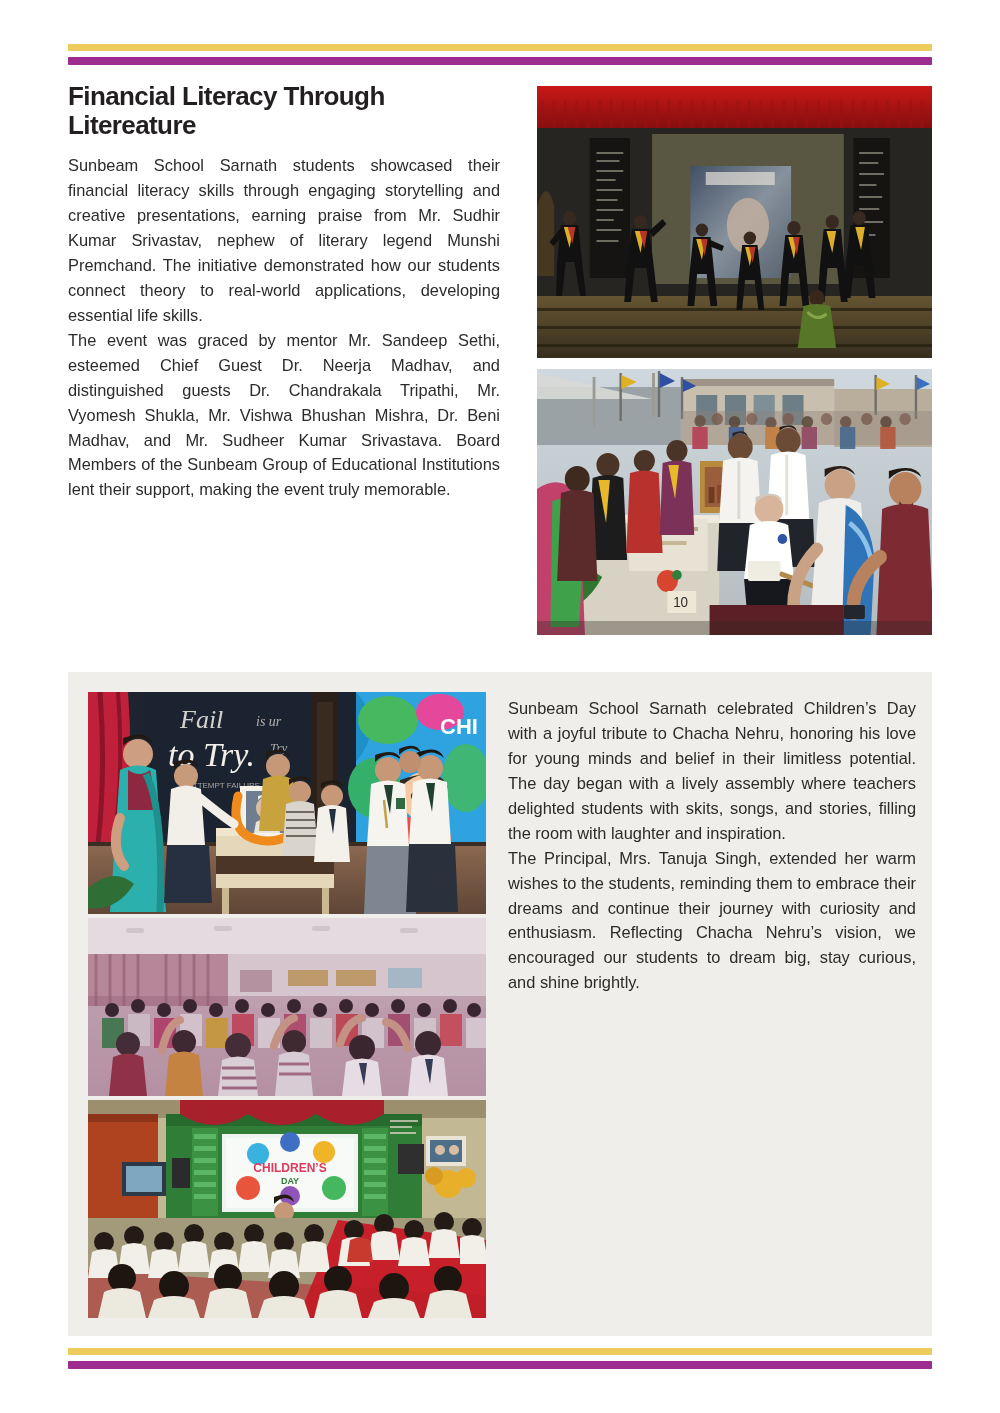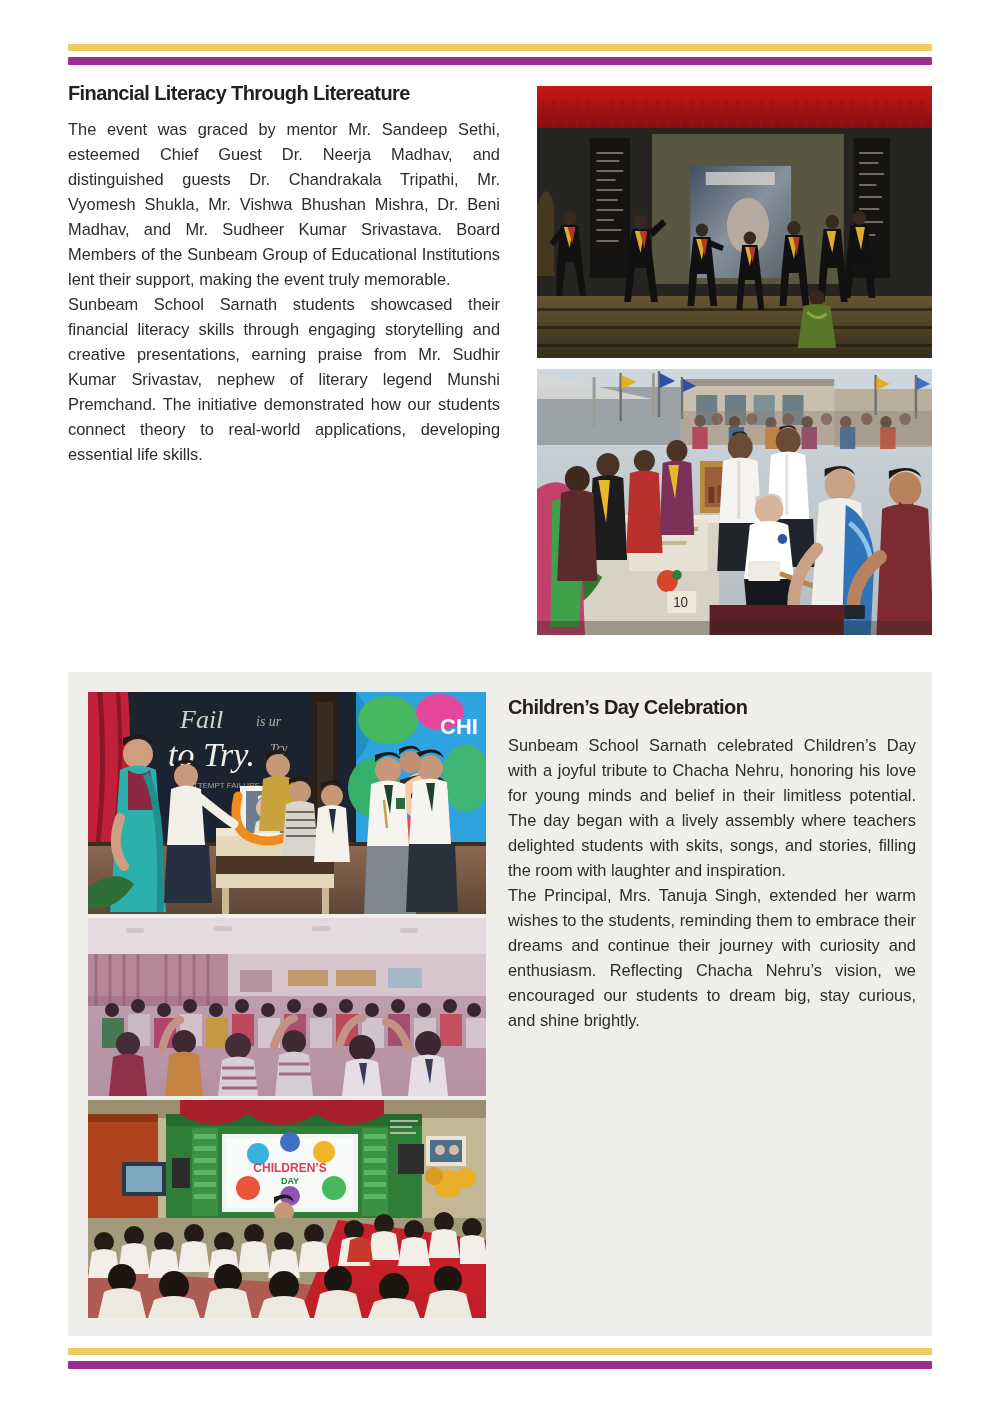--- a/index.html
+++ b/index.html
@@ -57,21 +57,21 @@
   }
   .sec1-media {
     position: absolute;
     left: 452px;
     top: 4px;
     width: 412px;
     padding-left: 17px;
   }
 
   h1.headline {
-    font-size: 20px;
+    font-size: 26px;
     line-height: 1.12;
     font-weight: bold;
     letter-spacing: -0.6px;
     color: #231f20;
     margin-bottom: 13px;
   }
 
   p.body {
     font-size: 16.4px;
     line-height: 1.52;
@@ -120,22 +120,22 @@
 
 <div class="page">
 
   <div class="rule-gold top-gold"></div>
   <div class="rule-purple top-purple"></div>
 
   <div class="sec1">
 
     <div class="sec1-text">
       <h1 class="headline">Financial Literacy Through Litereature</h1>
+      <p class="body">Sunbeam School Sarnath students showcased their financial literacy skills through engaging storytelling and creative presentations, earning praise from Mr. Sudhir Kumar Srivastav, nephew of literary legend Munshi Premchand. The initiative demonstrated how our students connect theory to real-world applications, developing essential life skills.</p>
       <p class="body">The event was graced by mentor Mr. Sandeep Sethi, esteemed Chief Guest Dr. Neerja Madhav, and distinguished guests Dr. Chandrakala Tripathi, Mr. Vyomesh Shukla, Mr. Vishwa Bhushan Mishra, Dr. Beni Madhav, and Mr. Sudheer Kumar Srivastava. Board Members of the Sunbeam Group of Educational Institutions lent their support, making the event truly memorable.</p>
-      <p class="body">Sunbeam School Sarnath students showcased their financial literacy skills through engaging storytelling and creative presentations, earning praise from Mr. Sudhir Kumar Srivastav, nephew of literary legend Munshi Premchand. The initiative demonstrated how our students connect theory to real-world applications, developing essential life skills.</p>
     </div>
 
     <div class="sec1-media">
 
       <div class="photo" style="height:272px;">
         <svg viewBox="0 0 412 272" preserveAspectRatio="none">
           <defs>
             <linearGradient id="f1wall" x1="0" y1="0" x2="0" y2="1">
               <stop offset="0" stop-color="#1b1a18"></stop>
                 <stop offset="1" stop-color="#35322b"></stop>
@@ -827,21 +827,20 @@
             </g>
 
             <path d="M262 140 q10 -5 20 0 l3 22 l-26 0 z" fill="#c93a2e"></path>
           </g>
         </svg>
       </div>
 
     </div>
 
     <div class="sec2-text">
-      <h1 class="headline">Children’s Day Celebration</h1>
       <p class="body">Sunbeam School Sarnath celebrated Children’s Day with a joyful tribute to Chacha Nehru, honoring his love for young minds and belief in their limitless potential. The day began with a lively assembly where teachers delighted students with skits, songs, and stories, filling the room with laughter and inspiration.</p>
       <p class="body">The Principal, Mrs. Tanuja Singh, extended her warm wishes to the students, reminding them to embrace their dreams and continue their journey with curiosity and enthusiasm. Reflecting Chacha Nehru’s vision, we encouraged our students to dream big, stay curious, and shine brightly.</p>
     </div>
 
   </div>
 
   <div class="rule-gold bot-gold"></div>
   <div class="rule-purple bot-purple"></div>
 
 </div>

